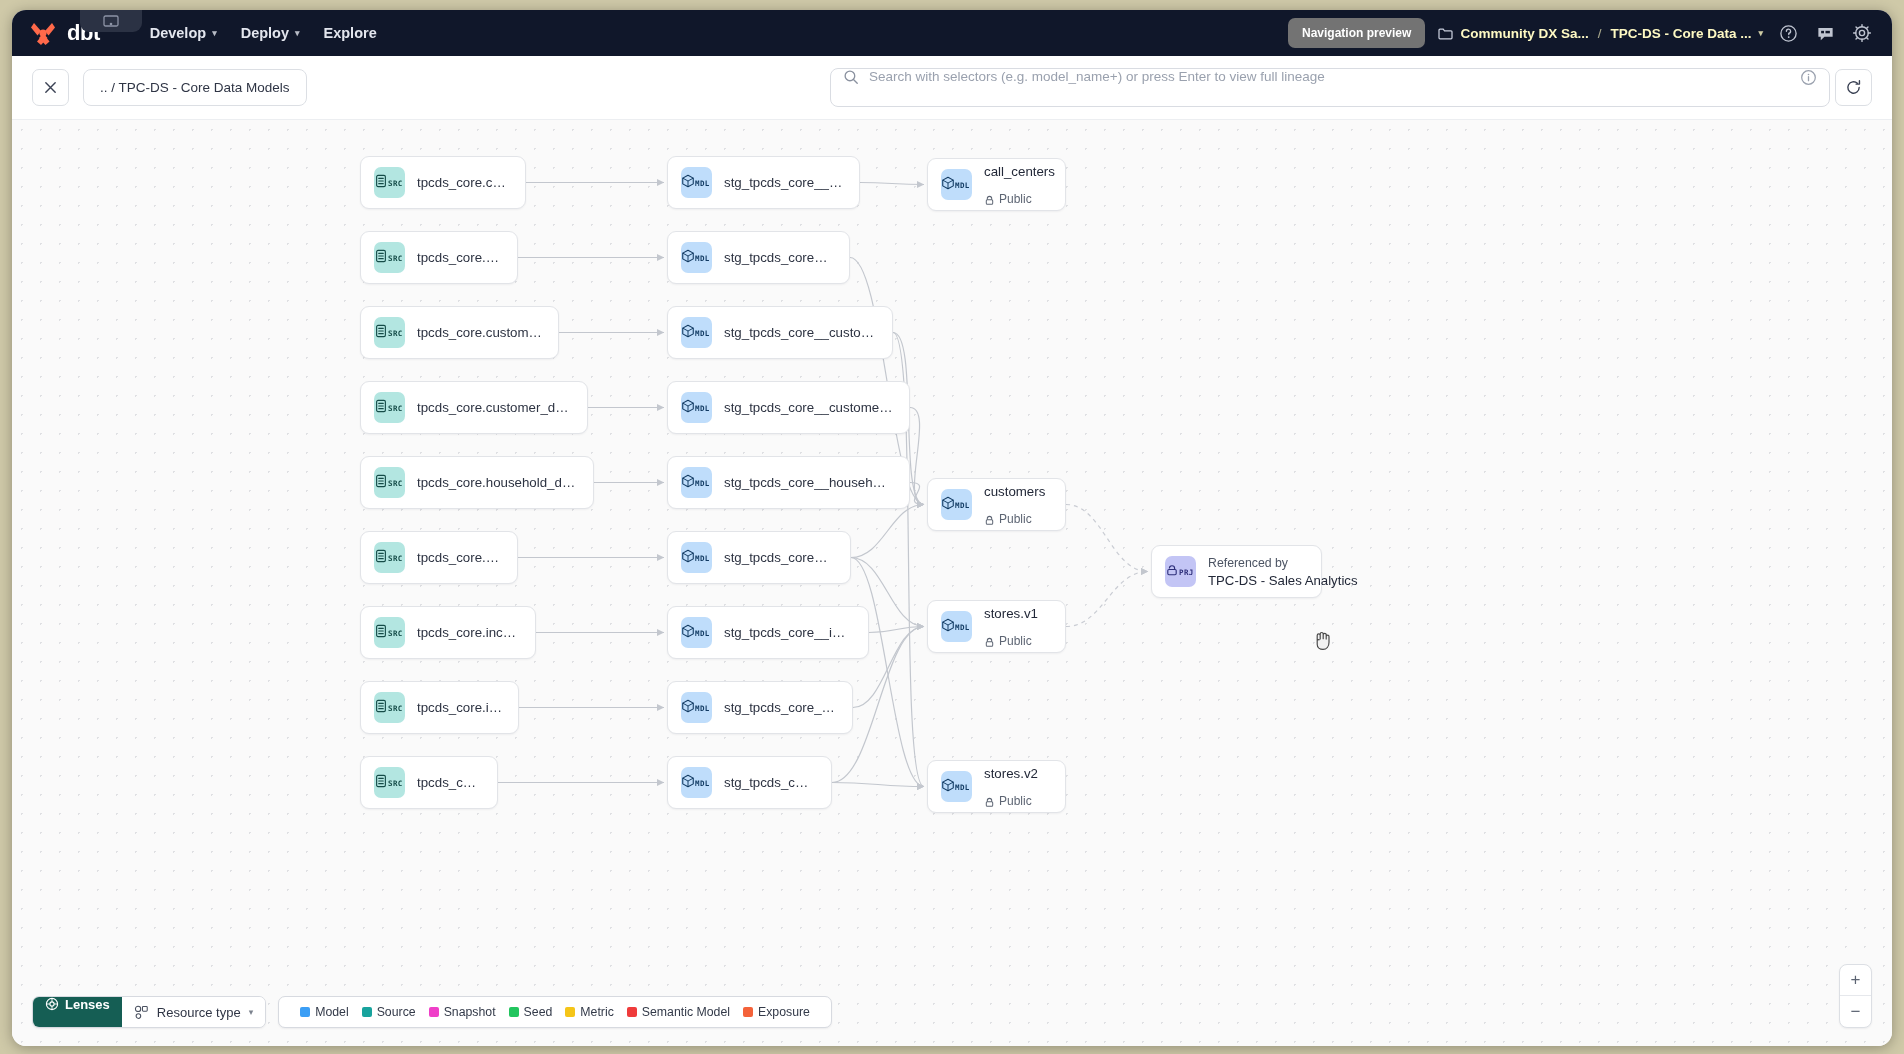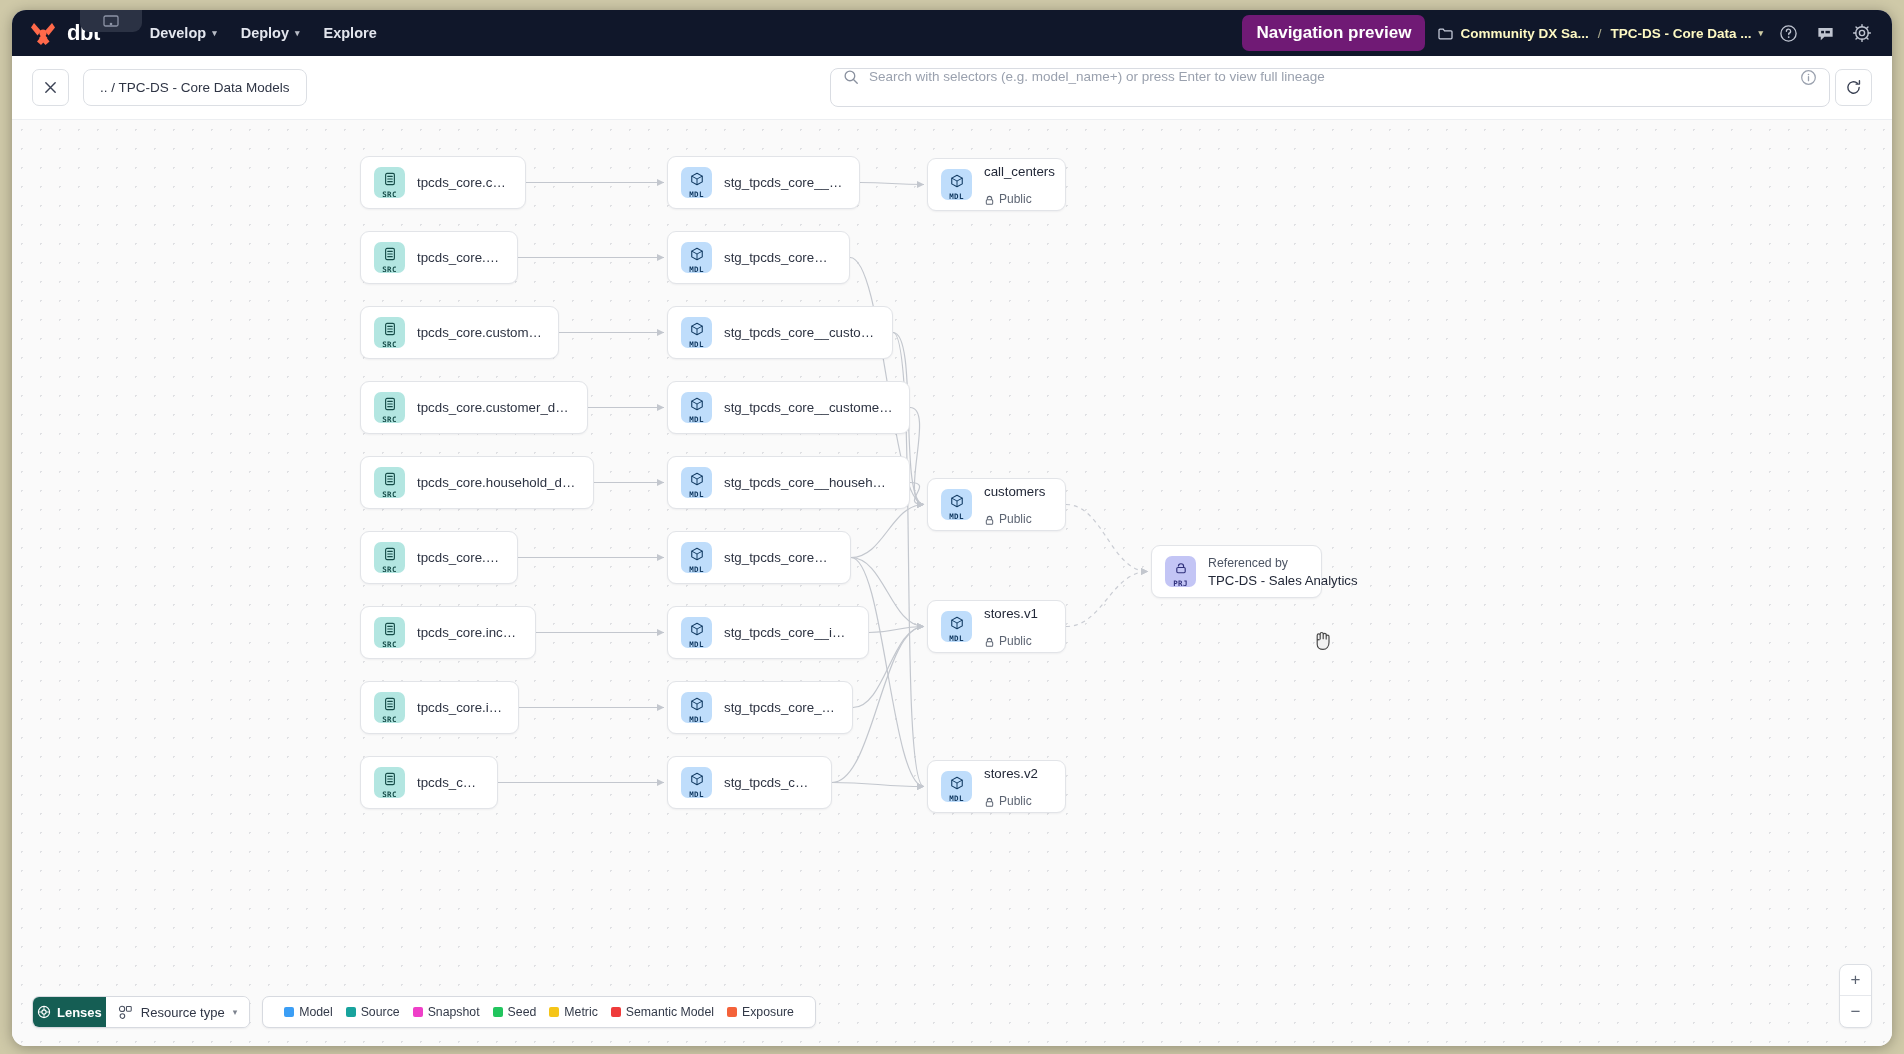--- a/index.html
+++ b/index.html
@@ -35,21 +35,21 @@
   .nav-item {
     font-size: 14.5px; font-weight: 600; color: #e3e6ee;
     padding: 6px 12px; border-radius: 6px; cursor: pointer;
     display:flex; align-items:center; gap:6px; white-space:nowrap;
   }
   .caret { font-size: 9px; opacity: .8; }
   .topnav-right {
     margin-left: auto; display:flex; align-items:center; gap: 13px;
   }
   .btn-preview {
-    background: #701a75; color:#fff; font-size: 17px; font-weight: 600;
+    background: #737373; color:#fff; font-size: 12px; font-weight: 600;
     padding: 8px 14px; border-radius: 7px; border: none; cursor: pointer;
     white-space: nowrap;
   }
   .crumb {
     display:flex; align-items:center; gap:7px;
     font-size: 13.5px; font-weight: 700; color:#fef9c3; white-space: nowrap;
   }
   .crumb .sep { font-weight: 400; opacity: .65; margin: 0 2px; }
   .crumb .dim { font-weight: 700; }
   .icon-btn {
@@ -107,21 +107,21 @@
     border: 1px solid #e2e4e8;
     border-radius: 9px;
     box-shadow: 0 1px 2px rgba(16,24,40,.05);
     display: flex; align-items: center;
     padding: 0 16px 0 13px;
     cursor: pointer;
     z-index: 3;
   }
   .badge {
     width: 31px; height: 31px; border-radius: 7px;
-    display:flex; flex-direction: column; align-items:center; justify-content:flex-end;
+    display:flex; flex-direction: row; align-items:center; justify-content:flex-start;
     flex: 0 0 auto; margin-right: 12px; gap: 0px;
   }
   .badge .gl { line-height: 1; }
   .badge .tag {
     font-size: 7.5px; font-weight: 700; letter-spacing: .4px;
     font-family: "DejaVu Sans Mono", monospace; line-height: 1; margin-top: 2px;
   }
   .badge.src { background: #b3e6e1; color: #154c48; }
   .badge.mdl { background: #bfddfb; color: #123b63; }
   .badge.prj { background: #c3c5f5; color: #2e2f7a; }
@@ -143,21 +143,21 @@
     position: absolute; left: 20px; bottom: 18px;
     display:flex; align-items:center; gap: 12px; z-index: 8;
   }
   .lenses-group {
     display:flex; align-items:center; height: 32px;
     border: 1px solid #d7dae0; border-radius: 7px; overflow: hidden; background:#fff;
     box-shadow: 0 1px 2px rgba(16,24,40,.06);
   }
   .lenses-btn {
     background: #155e54; color:#fff; height: 100%;
-    display:flex; align-items:center; gap:6px; padding: 0 4px;
+    display:flex; gap:6px; padding: 0 12px;
     font-size: 13px; font-weight: 600; cursor:pointer;
   }
   .restype-btn {
     height: 100%; display:flex; align-items:center; gap:8px; padding: 0 12px;
     font-size: 13px; color:#2f3545; cursor:pointer; background:#fff;
   }
   .legend {
     height: 32px; background:#fff; border:1px solid #d7dae0; border-radius: 7px;
     display:flex; align-items:center; gap: 13px; padding: 0 21px;
     box-shadow: 0 1px 2px rgba(16,24,40,.06);

